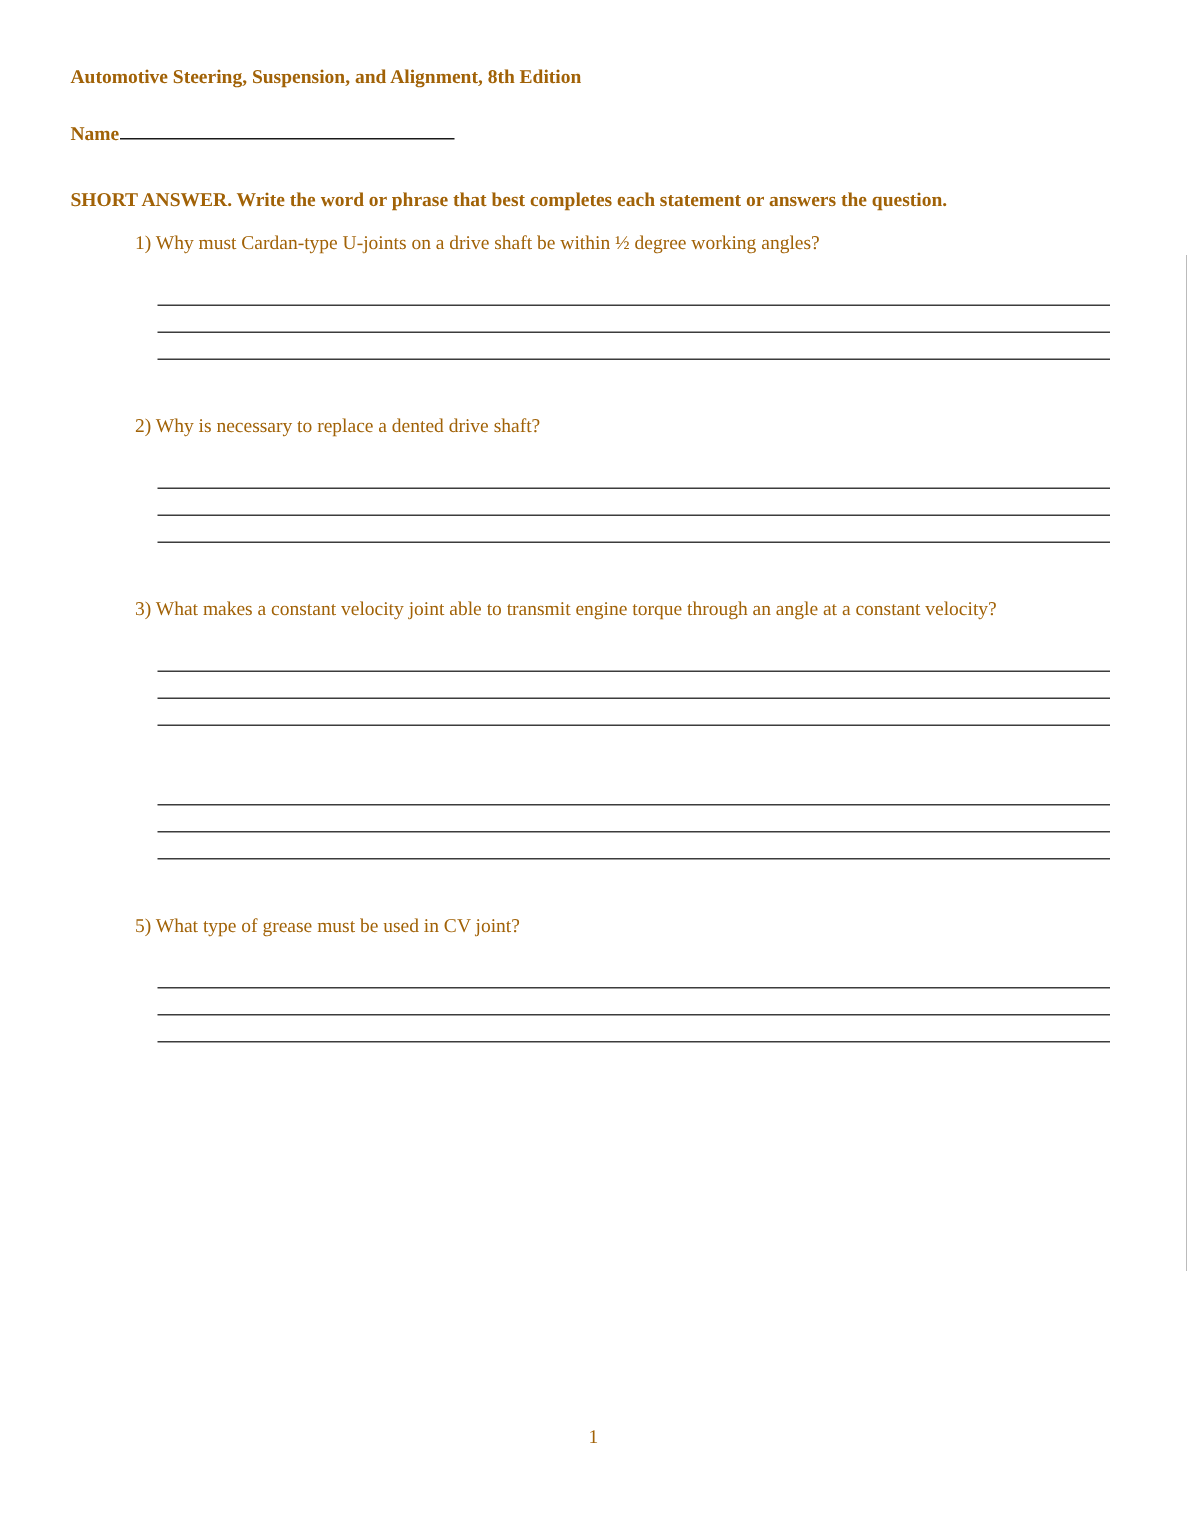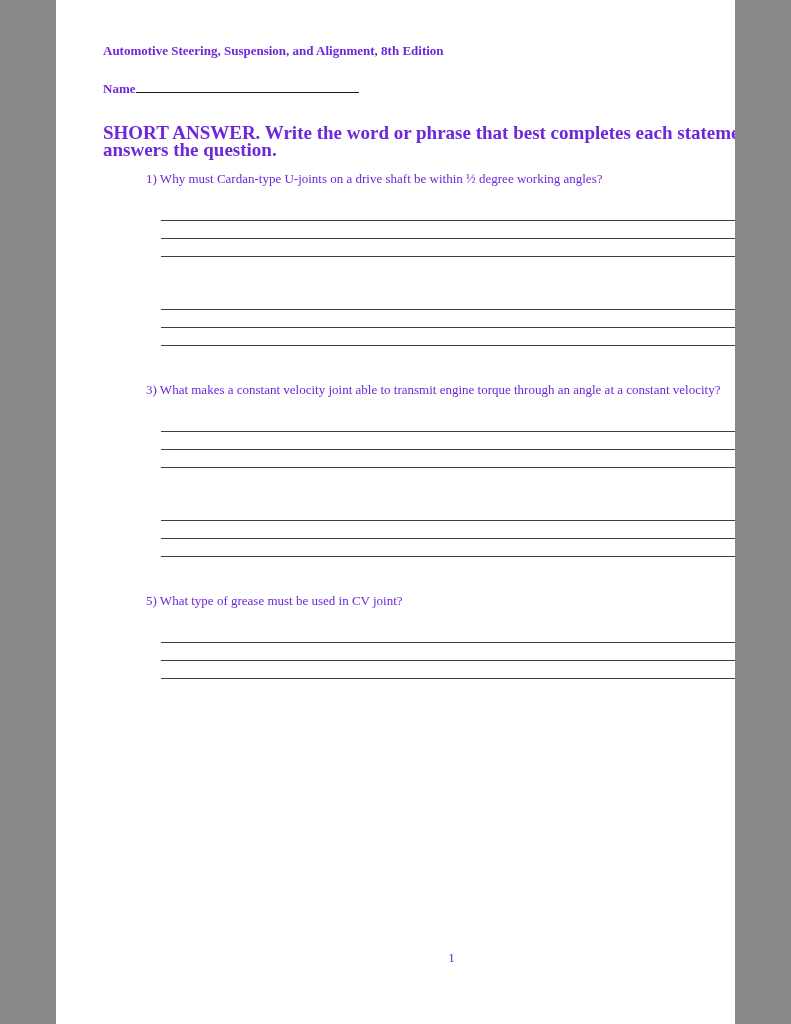--- a/index.html
+++ b/index.html
@@ -2,26 +2,26 @@
 <html><head>
 <meta charset="utf-8">
 <style>
   html, body {
     margin: 0;
     padding: 0;
     background: #888;
   }
   .page {
     position: relative;
-    width: 679px;
+    width: 791px;
     height: 1024px;
     margin: 0 auto;
     background: #ffffff;
     font-family: "Liberation Serif", "DejaVu Serif", serif;
-    color: #6d28d9;
+    color: #a16207;
     overflow: hidden;
     text-decoration: underline;
   }
   .content {
     position: absolute;
     left: 47px;
     top: 43px;
     width: 697px;
   }
   .doc-header {
@@ -38,21 +38,21 @@
   .name-line {
     display: inline-block;
     width: 223px;
     border-bottom: 1.2px solid #1a1a1a;
     height: 14px;
     vertical-align: baseline;
   }
   .instruction {
     margin-top: 28px;
     font-weight: bold;
-    font-size: 19px;
+    font-size: 13px;
     line-height: 17px;
     margin-bottom: 12px;
   }
   .questions {
     margin-left: 43px; 
   }
   .question-block {
     margin-bottom: 35px;
   }
   .question-row {
@@ -96,20 +96,21 @@
     <div class="questions" id="questions">
         <div class="question-block">
           <div class="question-row"><span>1) </span><span>Why must Cardan-type U-joints on a drive shaft be within ½ degree working angles?</span></div>
           <div class="answer-lines">
             <div class="answer-line"></div>
             <div class="answer-line"></div>
             <div class="answer-line"></div>
           </div>
         </div>
         <div class="question-block">
+          <div class="question-row"><span>2) </span><span>Why is necessary to replace a dented drive shaft?</span></div>
           <div class="answer-lines">
             <div class="answer-line"></div>
             <div class="answer-line"></div>
             <div class="answer-line"></div>
           </div>
         </div>
         <div class="question-block">
           <div class="question-row"><span>3) </span><span>What makes a constant velocity joint able to transmit engine torque through an angle at a constant velocity?</span></div>
           <div class="answer-lines">
             <div class="answer-line"></div>

